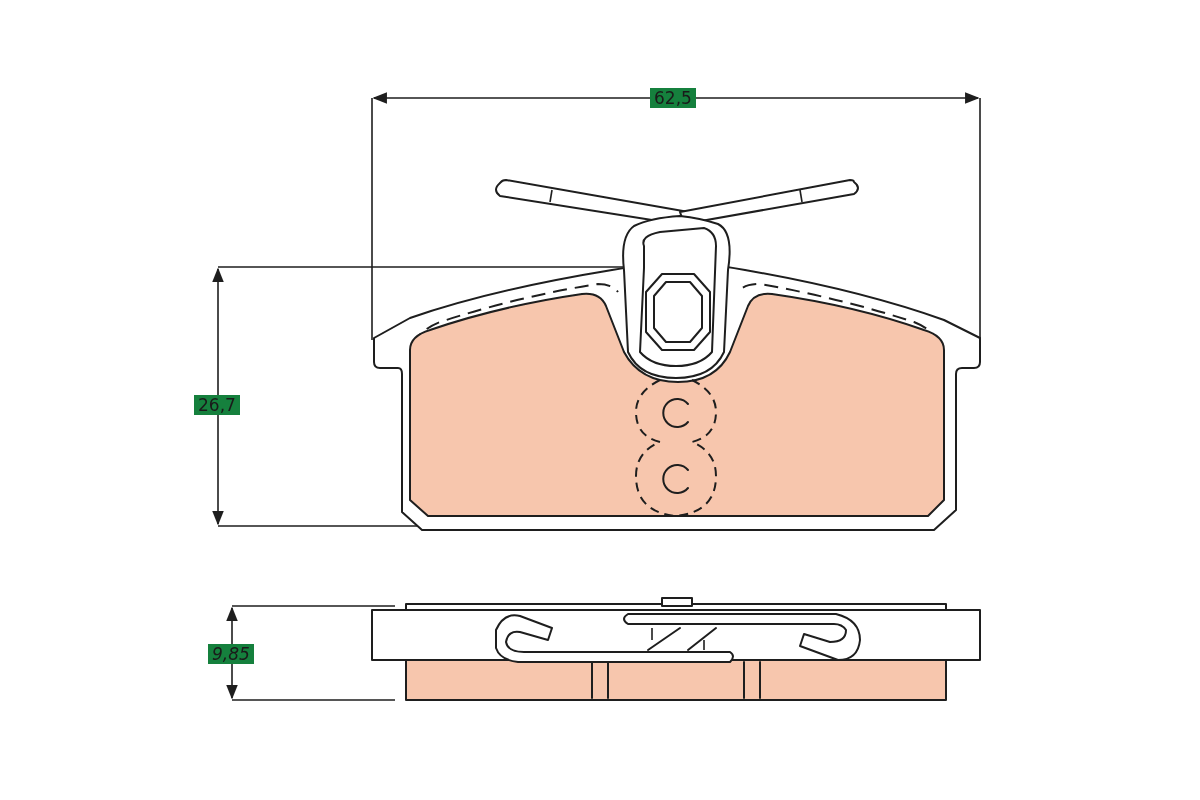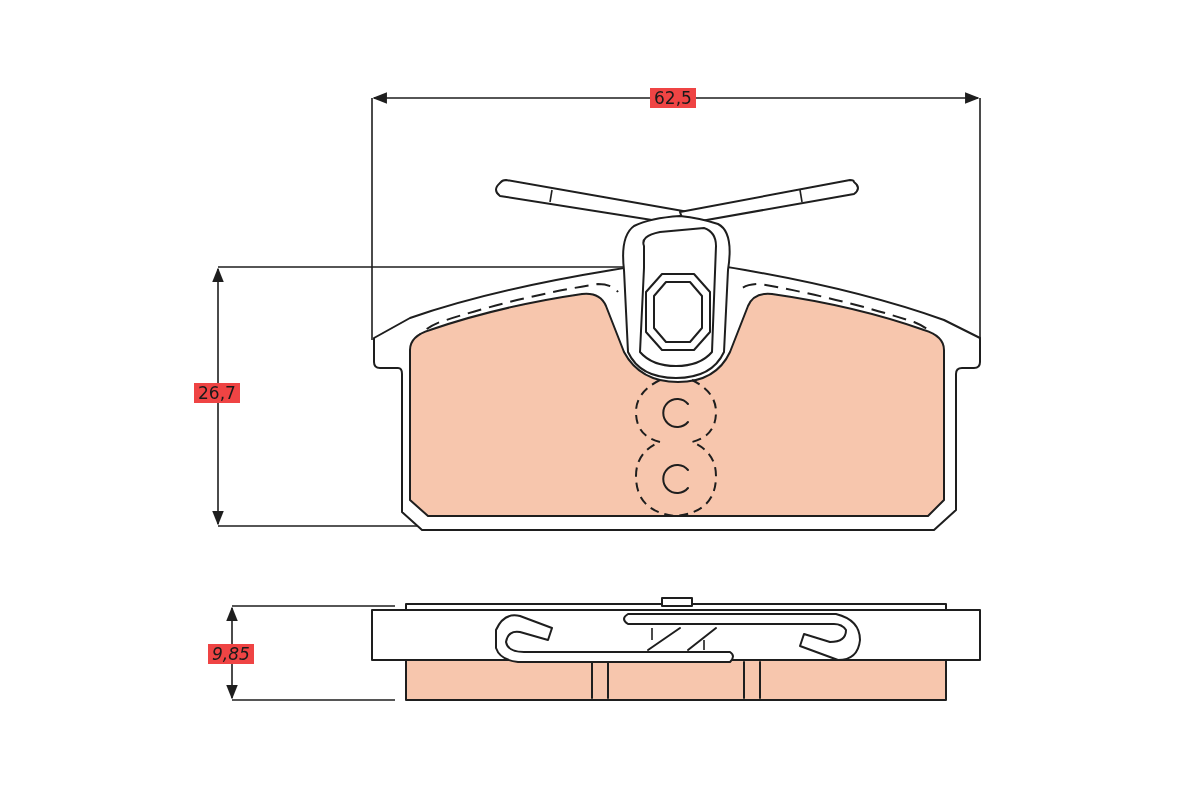--- a/index.html
+++ b/index.html
@@ -4,21 +4,21 @@
   <style>
     html, body { margin: 0; padding: 0; background: #ffffff; }
     body { width: 1200px; height: 800px; overflow: hidden; font-family: "DejaVu Sans", "Liberation Sans", sans-serif; }
     #stage { position: relative; width: 1200px; height: 800px; }
     svg { position: absolute; left: 0; top: 0; }
     .dim-label {
       position: absolute;
       font-family: "DejaVu Sans", "Liberation Sans", sans-serif;
       font-size: 17px;
       color: #1a1a1a;
-      background: #ef4444;
+      background: #15803d;
       padding: 0 4px;
       line-height: 20px;
       white-space: nowrap;
     }
     .ln { fill: none; stroke: #1e1e1e; stroke-width: 2; stroke-linejoin: round; stroke-linecap: round; }
     .thin { fill: none; stroke: #1e1e1e; stroke-width: 1.6; }
     .dash { fill: none; stroke: #1e1e1e; stroke-width: 2; stroke-dasharray: 14 8; }
     .fric { stroke: #1e1e1e; stroke-width: 2; stroke-linejoin: round; }
     .white { fill: #ffffff; }
   </style>
@@ -118,15 +118,15 @@
       <path class="ln white" d="M 628 614 L 836 614 Q 860 620 860 640 Q 858 660 838 660 L 800 646 L 804 634 L 830 642 Q 846 642 846 630 Q 842 624 834 624 L 628 624 Q 620 619 628 614 Z"></path>
 
       <line class="ln" x1="648" y1="650" x2="680" y2="628"></line>
       <line class="ln" x1="688" y1="650" x2="716" y2="628"></line>
       <line class="thin" x1="652" y1="628" x2="652" y2="640"></line>
       <line class="thin" x1="704" y1="640" x2="704" y2="650"></line>
     </g>
   </svg>
 
   <span class="dim-label" style="left:650px; top:88px;">62,5</span>
-  <span class="dim-label" style="left:194px; top:383px;">26,7</span>
+  <span class="dim-label" style="left:194px; top:395px;">26,7</span>
   <span class="dim-label" style="left:208px; top:644px;font-style:italic;">9,85</span>
 </div>
 
 </body></html>

